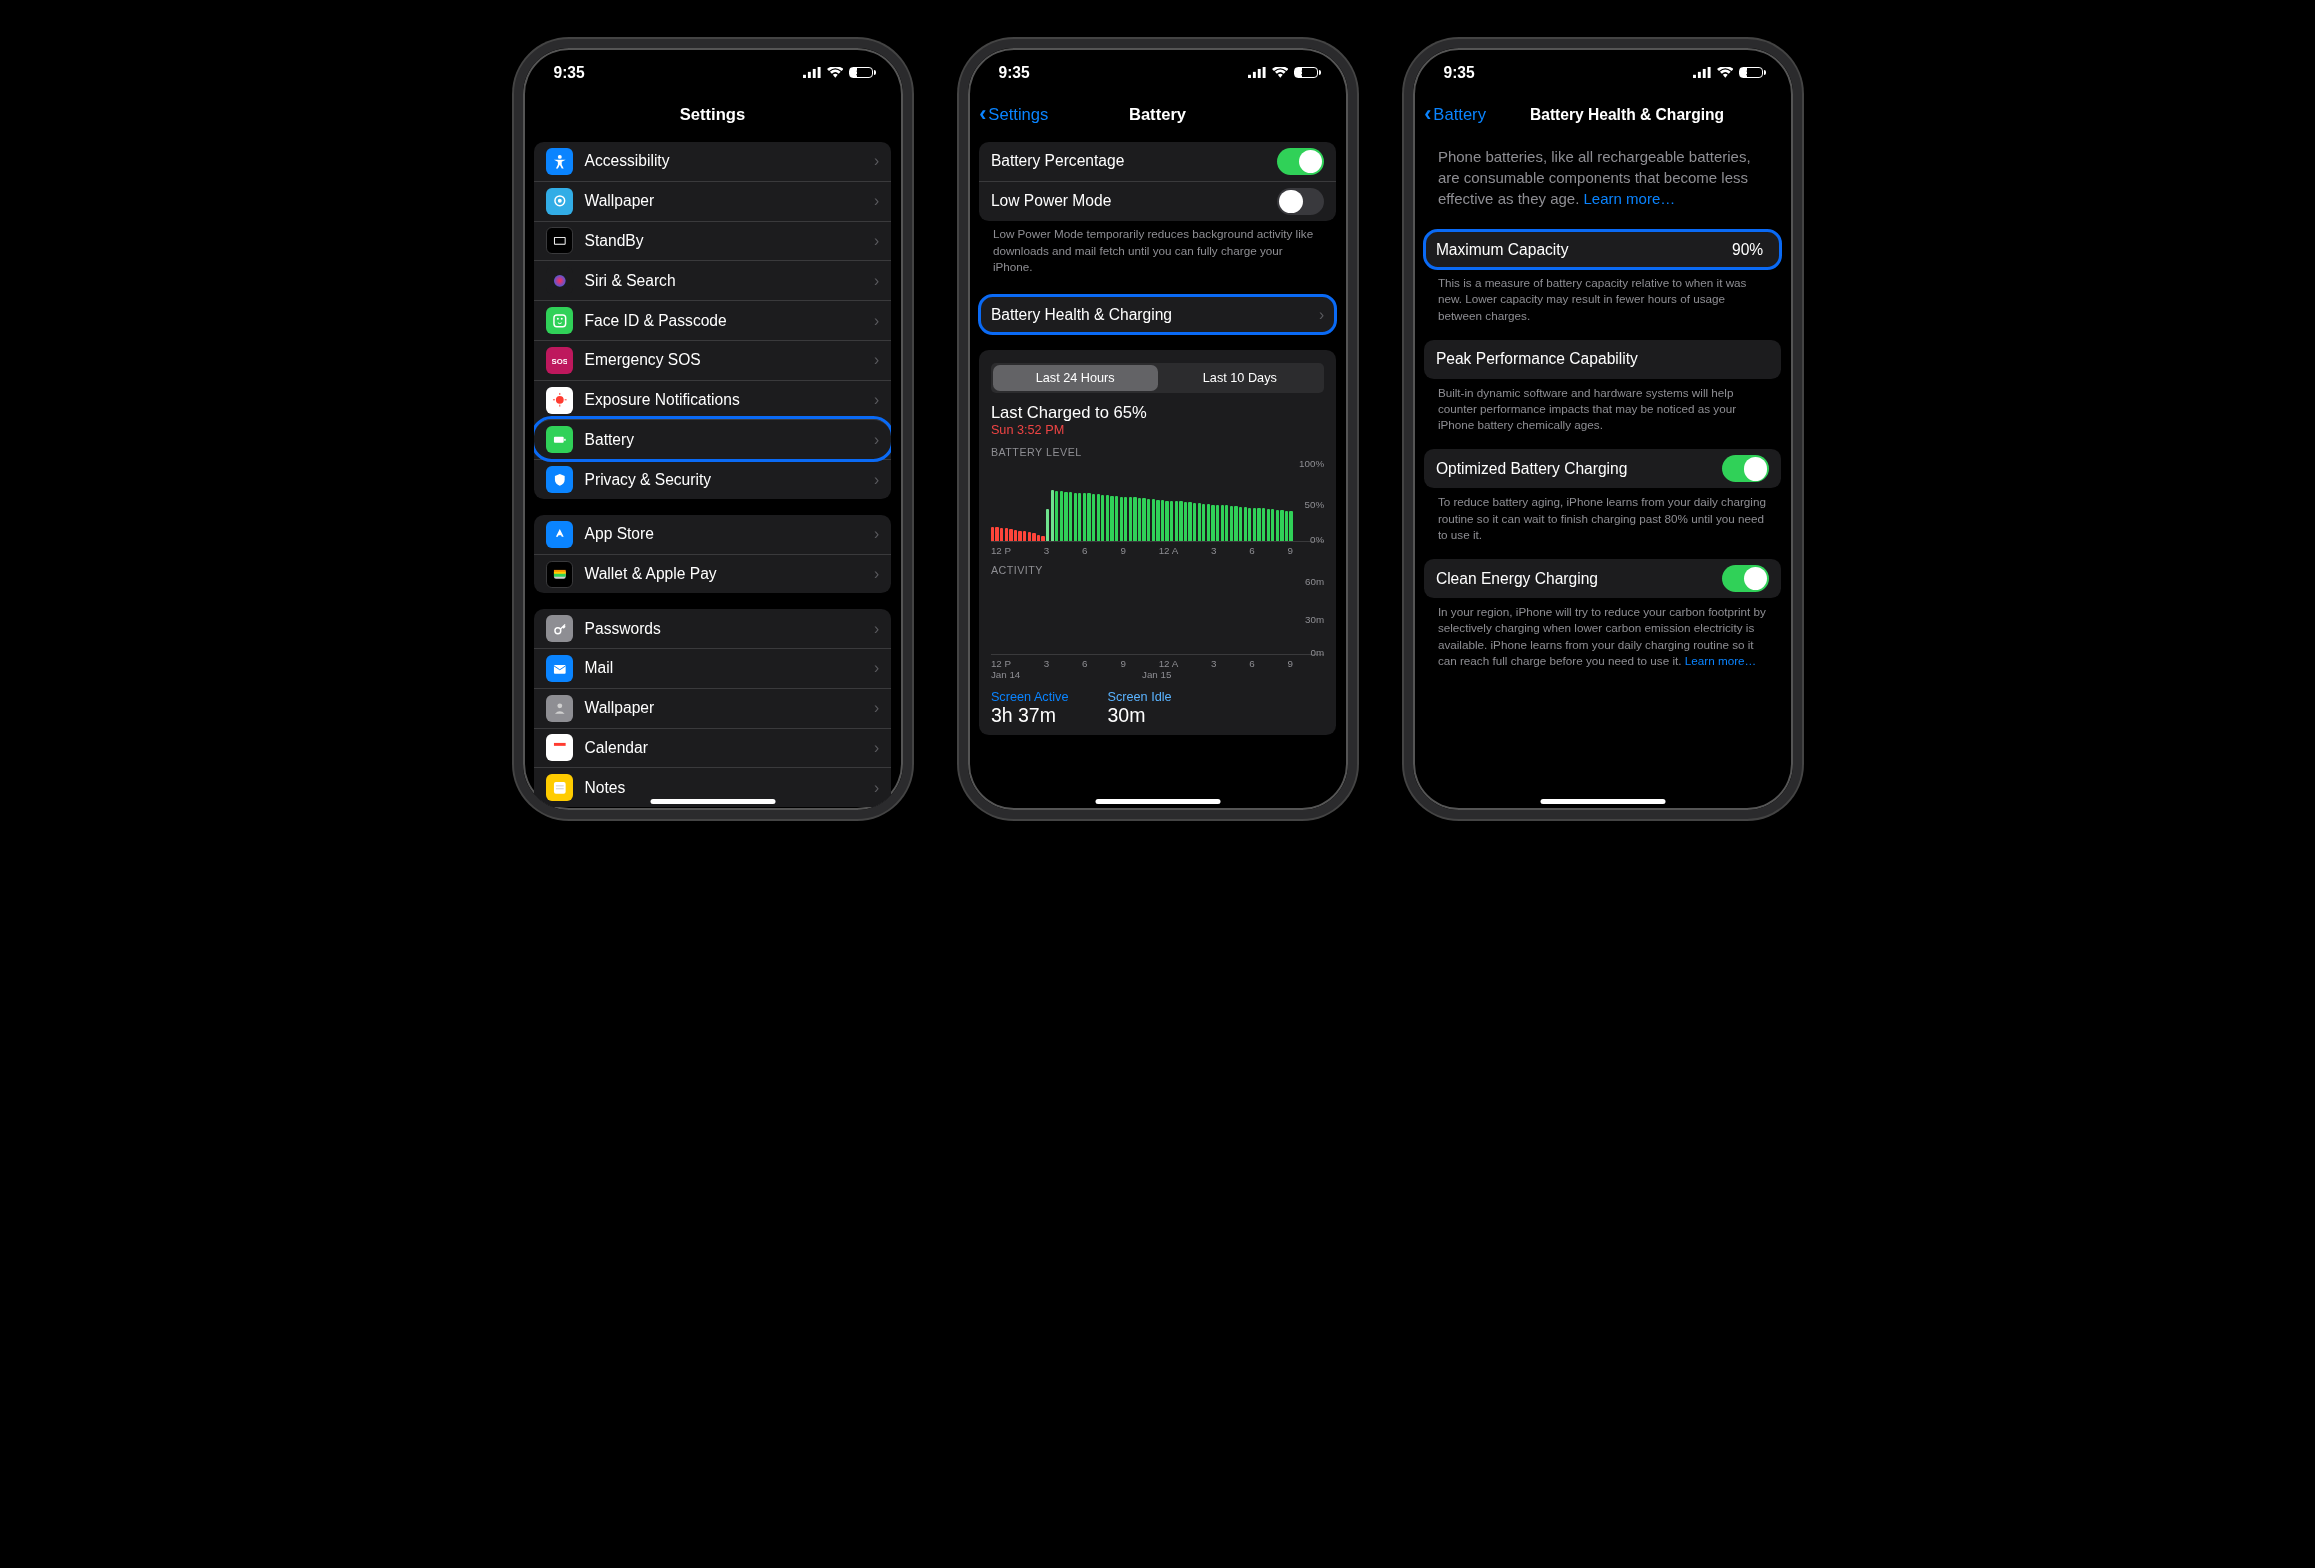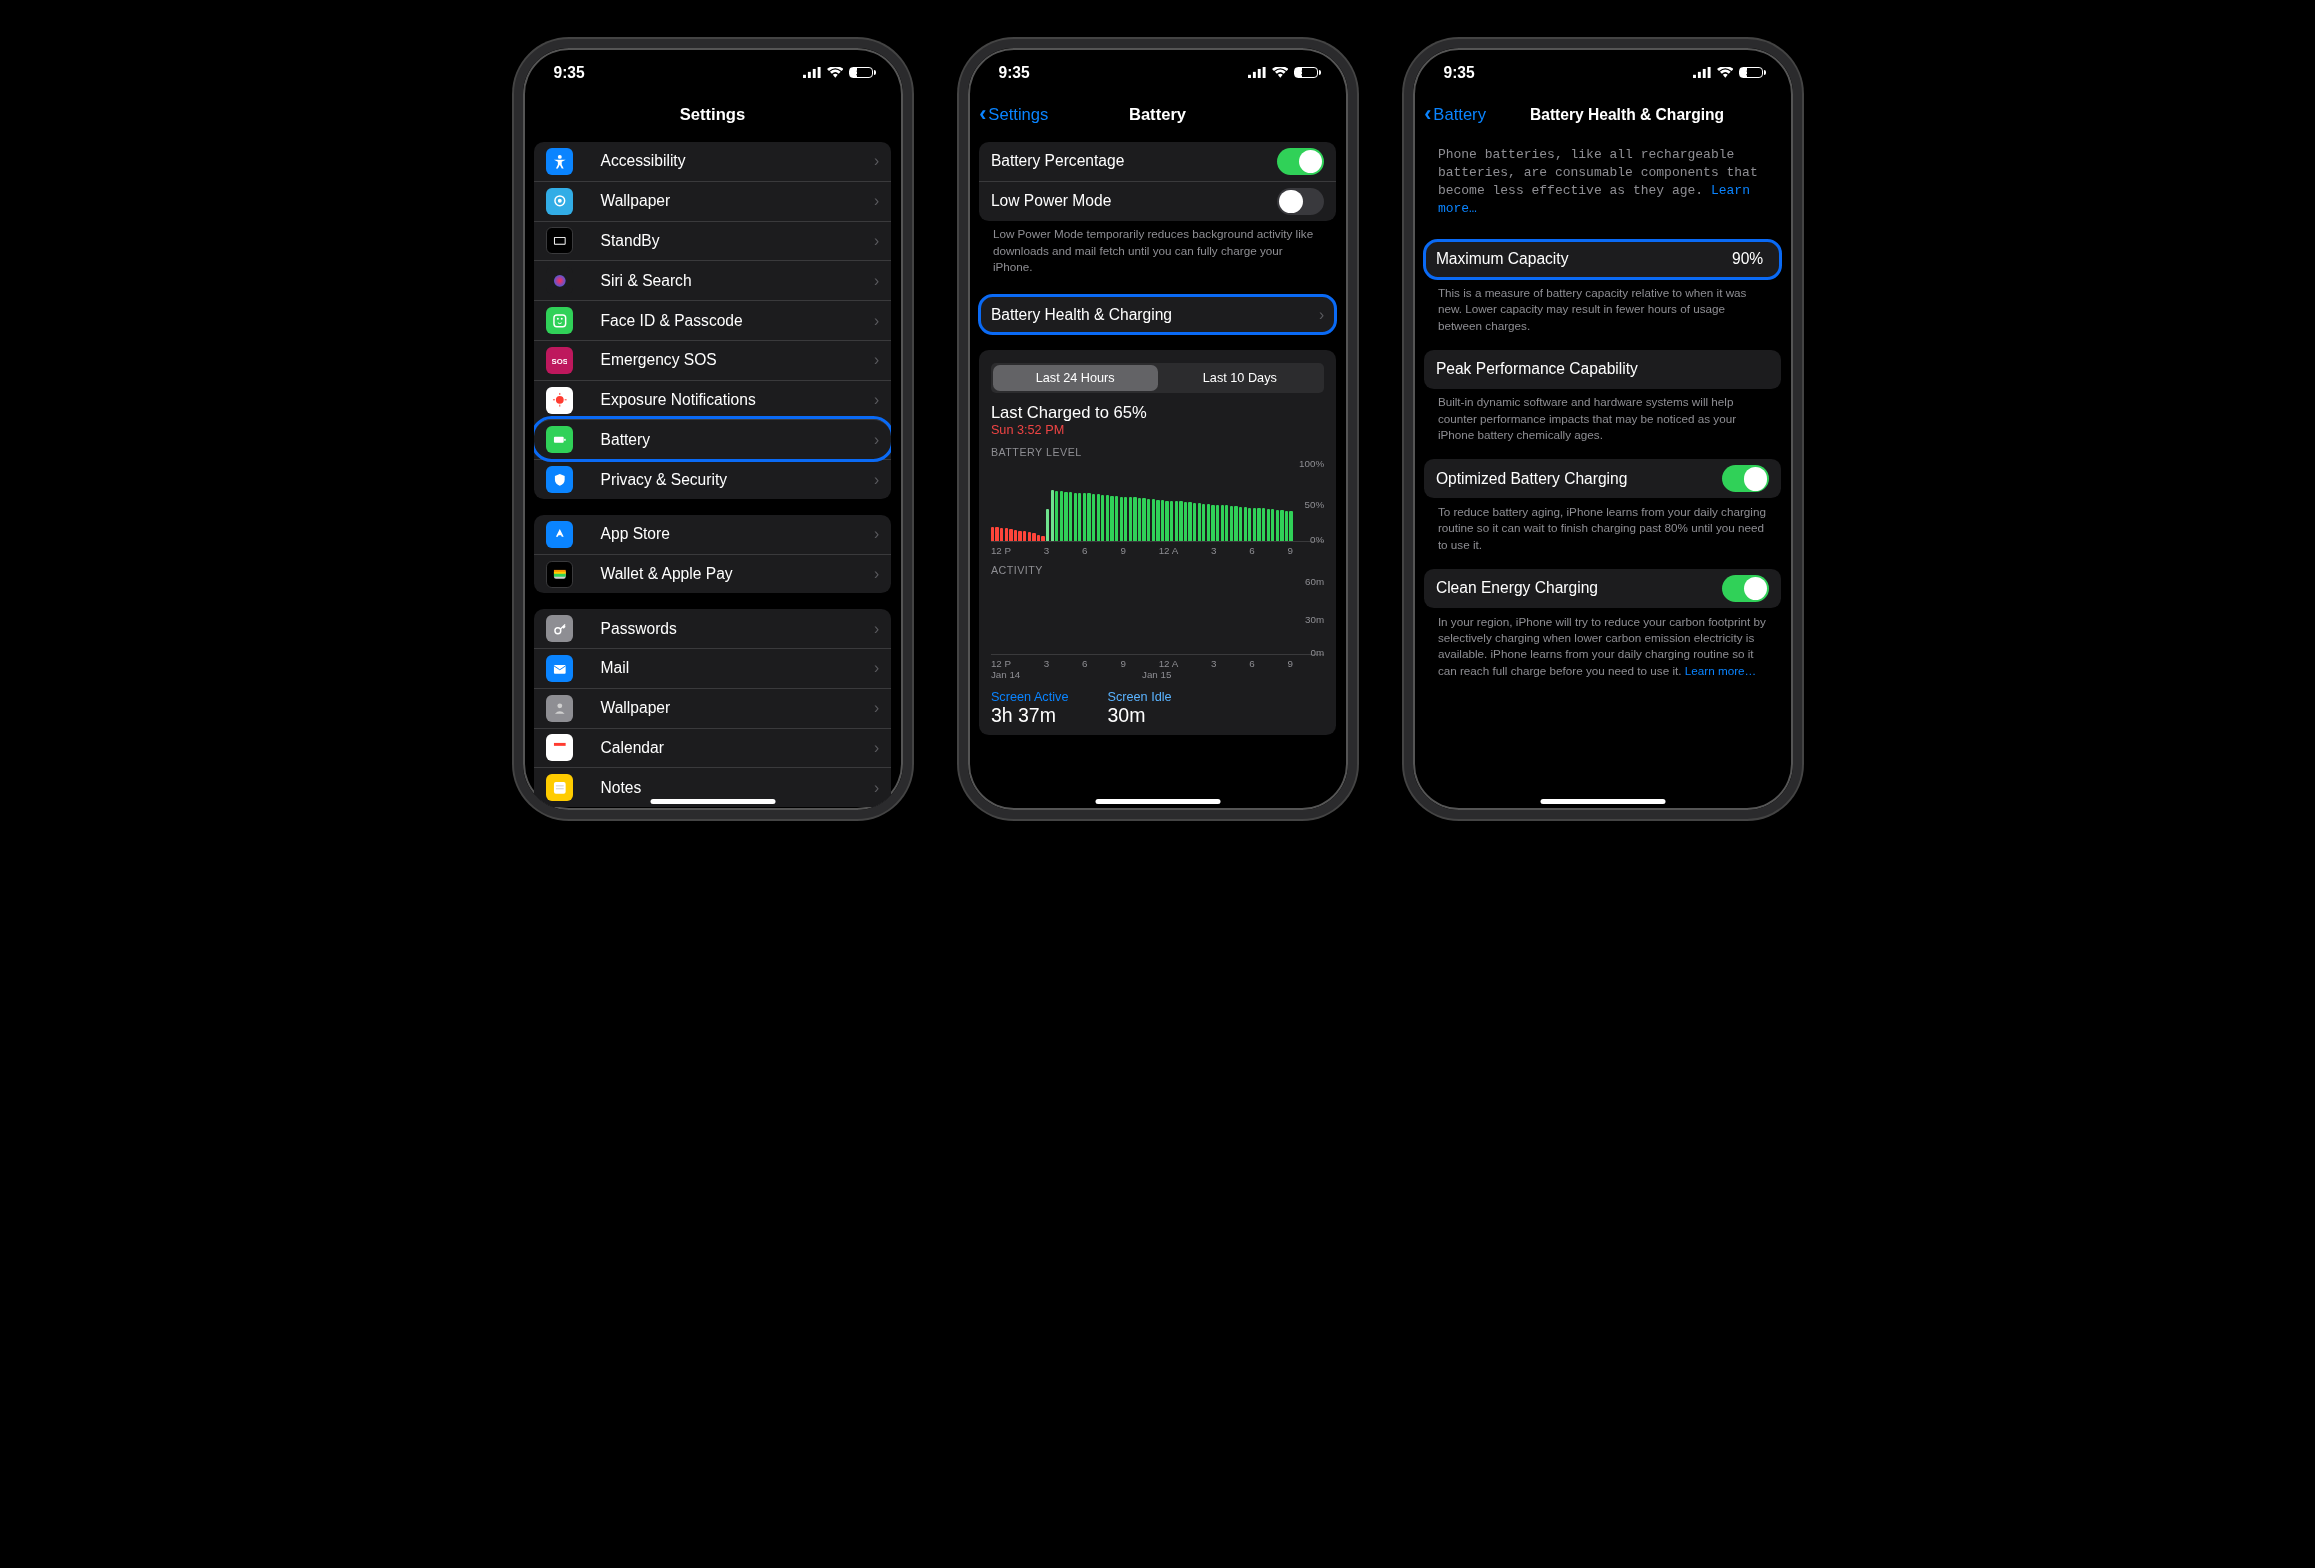--- a/index.html
+++ b/index.html
@@ -52,34 +52,34 @@
     display:flex; align-items:center; height:35px; position:relative; padding:0 11.7px;
   }
   .nav-title { position:absolute; left:0; right:0; text-align:center; font-size:16.6px; font-weight:600; }
   .nav-back { display:flex; align-items:center; color:#0a84ff; font-size:16.6px; z-index:2; cursor:pointer;}
   .chev-back { font-size:21.5px; font-weight:600; margin-right:2px;}
   .content { height: calc(100% - 84px); overflow:hidden; padding: 0 11.7px; }
   .section { background:#1c1c1e; border-radius:9.8px; margin-top:15.6px; overflow:hidden;}
   .section.first { margin-top:9.8px;}
   .row {
     display:flex; align-items:center; min-height:39px; padding:5.9px 11.7px;
-    border-top:0.5px solid #3a3a3c; cursor:pointer;gap:16px;
+    border-top:0.5px solid #3a3a3c; cursor:pointer;
   }
   .row:first-child { border-top:none; }
   .row .icon-box {
     width:27px; height:27px; border-radius:5.9px; margin-right:11.7px;
     display:flex; align-items:center; justify-content:center; flex-shrink:0;
   }
   .row .label { flex:1; font-size:15.6px; }
   .row .chev { color:#5a5a5e; font-size:15.6px; }
   .row .value { color:#8e8e93; font-size:15.6px; margin-right:5.9px;}
   .highlight { outline:3.9px solid #0a6af5; outline-offset:-2px; border-radius:13.7px; }
   .highlight-row { outline:3.9px solid #0a6af5; border-radius:17.6px; }
   .footer-text { color:#8e8e93; font-size:11.7px; padding:5.9px 13.7px 0 13.7px; line-height:1.4;}
-  .header-text { color:#8e8e93; font-size:13px; padding:13.7px 13.7px 5.9px 13.7px; line-height:1.4;font-family:Liberation Mono, monospace;}
+  .header-text { color:#8e8e93; font-size:15px; padding:13.7px 13.7px 5.9px 13.7px; line-height:1.4;}
   .link { color:#0a84ff; }
   .toggle {
     width:47px; height:27px; border-radius:13.7px; position:relative; flex-shrink:0;
   }
   .toggle.on { background:#30d158;}
   .toggle.off { background:#39393d;}
   .toggle .knob {
     position:absolute; top:2px; width:23.4px; height:23.4px; border-radius:50%; background:#fff;
   }
   .toggle.on .knob { right:2px; }

